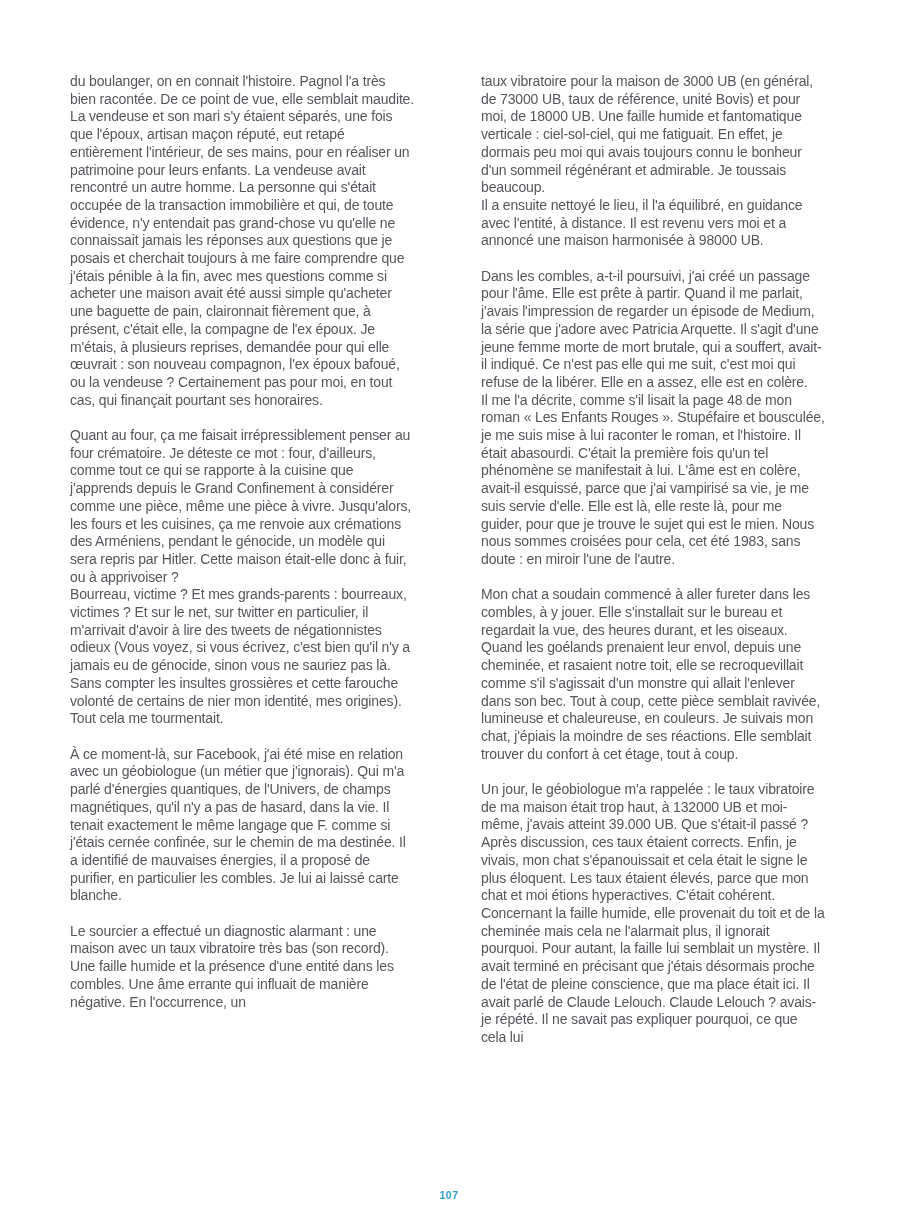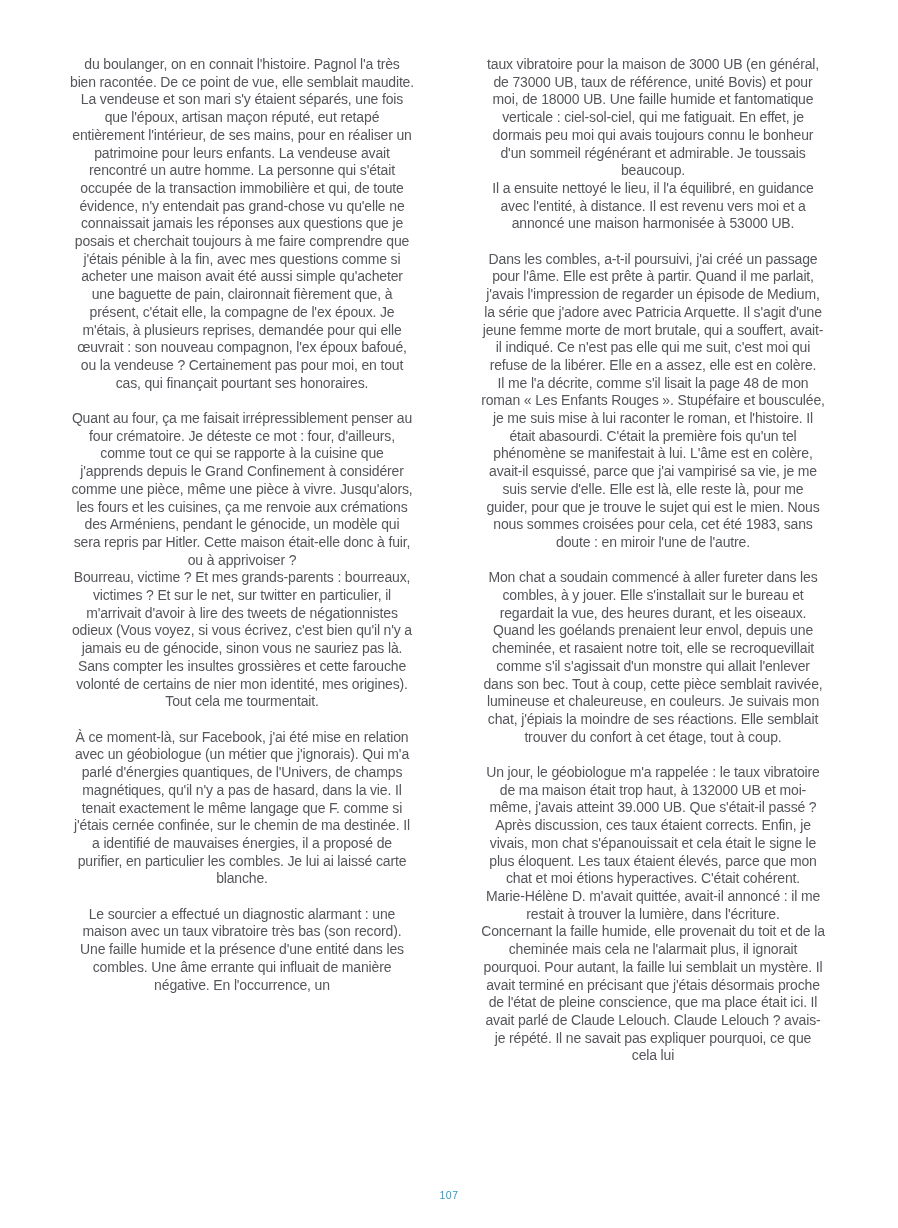--- a/index.html
+++ b/index.html
@@ -11,40 +11,40 @@
     overflow: hidden;
     font-family: "Liberation Sans", sans-serif;
   }
   .page {
     position: absolute;
     inset: 0;
     background: #ffffff;
   }
   .col {
     position: absolute;
-    top: 56px;
+    top: 73px;
     width: 344px;
     font-size: 14px;
     line-height: 17.7px;
     letter-spacing: -0.15px;
     color: var(--text-color, #55565b);
-    text-align: center;
+    text-align: left;
   }
   #col-left  { left: 70px; }
   #col-right { left: 481px; }
   .block { margin: 0 0 17.7px 0; }
   .seg   { margin: 0; }
   .page-number {
     position: absolute;
     top: 1189px;
     left: 0;
     width: 898px;
     text-align: center;
     font-size: 10.5px;
-    font-weight: 400;
+    font-weight: 700;
     letter-spacing: 0.5px;
     color: var(--page-number-color, #2d9fc6);
   }
 </style>
 </head>
 <body style="background: rgb(255, 255, 255);">
 
 <div class="page">
   <div class="col" id="col-left">
       <div class="block">
@@ -57,29 +57,28 @@
       <div class="block">
         <div class="seg">À ce moment-là, sur Facebook, j'ai été mise en relation avec un géobiologue (un métier que j'ignorais). Qui m'a parlé d'énergies quantiques, de l'Univers, de champs magnétiques, qu'il n'y a pas de hasard, dans la vie. Il tenait exactement le même langage que F. comme si j'étais cernée confinée, sur le chemin de ma destinée. Il a identifié de mauvaises énergies, il a proposé de purifier, en particulier les combles. Je lui ai laissé carte blanche.</div>
       </div>
       <div class="block">
         <div class="seg">Le sourcier a effectué un diagnostic alarmant&nbsp;: une maison avec un taux vibratoire très bas (son record). Une faille humide et la présence d'une entité dans les combles. Une âme errante qui influait de manière négative. En l'occurrence, un</div>
       </div>
     </div>
   <div class="col" id="col-right">
       <div class="block">
         <div class="seg">taux vibratoire pour la maison de 3000 UB (en général, de 73000 UB, taux de référence, unité Bovis) et pour moi, de 18000 UB. Une faille humide et fantomatique verticale&nbsp;: ciel-sol-ciel, qui me fatiguait. En effet, je dormais peu moi qui avais toujours connu le bonheur d'un sommeil régénérant et admirable. Je toussais beaucoup.</div>
-        <div class="seg">Il a ensuite nettoyé le lieu, il l'a équilibré, en guidance avec l'entité, à distance. Il est revenu vers moi et a annoncé une maison harmonisée à 53000 UB.</div>
+        <div class="seg">Il a ensuite nettoyé le lieu, il l'a équilibré, en guidance avec l'entité, à distance. Il est revenu vers moi et a annoncé une maison harmonisée à 98000 UB.</div>
       </div>
       <div class="block">
         <div class="seg">Dans les combles, a-t-il poursuivi, j'ai créé un passage pour l'âme. Elle est prête à partir. Quand il me parlait, j'avais l'impression de regarder un épisode de Medium, la série que j'adore avec Patricia Arquette. Il s'agit d'une jeune femme morte de mort brutale, qui a souffert, avait-il indiqué. Ce n'est pas elle qui me suit, c'est moi qui refuse de la libérer. Elle en a assez, elle est en colère.</div>
         <div class="seg">Il me l'a décrite, comme s'il lisait la page 48 de mon roman «&nbsp;Les Enfants Rouges&nbsp;». Stupéfaire et bousculée, je me suis mise à lui raconter le roman, et l'histoire. Il était abasourdi. C'était la première fois qu'un tel phénomène se manifestait à lui. L'âme est en colère, avait-il esquissé, parce que j'ai vampirisé sa vie, je me suis servie d'elle. Elle est là, elle reste là, pour me guider, pour que je trouve le sujet qui est le mien. Nous nous sommes croisées pour cela, cet été 1983, sans doute&nbsp;: en miroir l'une de l'autre.</div>
       </div>
       <div class="block">
         <div class="seg">Mon chat a soudain commencé à aller fureter dans les combles, à y jouer. Elle s'installait sur le bureau et regardait la vue, des heures durant, et les oiseaux. Quand les goélands prenaient leur envol, depuis une cheminée, et rasaient notre toit, elle se recroquevillait comme s'il s'agissait d'un monstre qui allait l'enlever dans son bec. Tout à coup, cette pièce semblait ravivée, lumineuse et chaleureuse, en couleurs. Je suivais mon chat, j'épiais la moindre de ses réactions. Elle semblait trouver du confort à cet étage, tout à coup.</div>
       </div>
       <div class="block">
         <div class="seg">Un jour, le géobiologue m'a rappelée&nbsp;: le taux vibratoire de ma maison était trop haut, à 132000 UB et moi-même, j'avais atteint 39.000 UB. Que s'était-il passé&nbsp;? Après discussion, ces taux étaient corrects. Enfin, je vivais, mon chat s'épanouissait et cela était le signe le plus éloquent. Les taux étaient élevés, parce que mon chat et moi étions hyperactives. C'était cohérent.</div>
-        <div class="seg">Marie-Hélène D. m'avait quittée, avait-il annoncé&nbsp;: il me restait à trouver la lumière, dans l'écriture.</div>
         <div class="seg">Concernant la faille humide, elle provenait du toit et de la cheminée mais cela ne l'alarmait plus, il ignorait pourquoi. Pour autant, la faille lui semblait un mystère. Il avait terminé en précisant que j'étais désormais proche de l'état de pleine conscience, que ma place était ici. Il avait parlé de Claude Lelouch. Claude Lelouch&nbsp;? avais-je répété. Il ne savait pas expliquer pourquoi, ce que cela lui</div>
       </div>
     </div>
   <div class="page-number">107</div>
 </div>
 
 </body></html>

